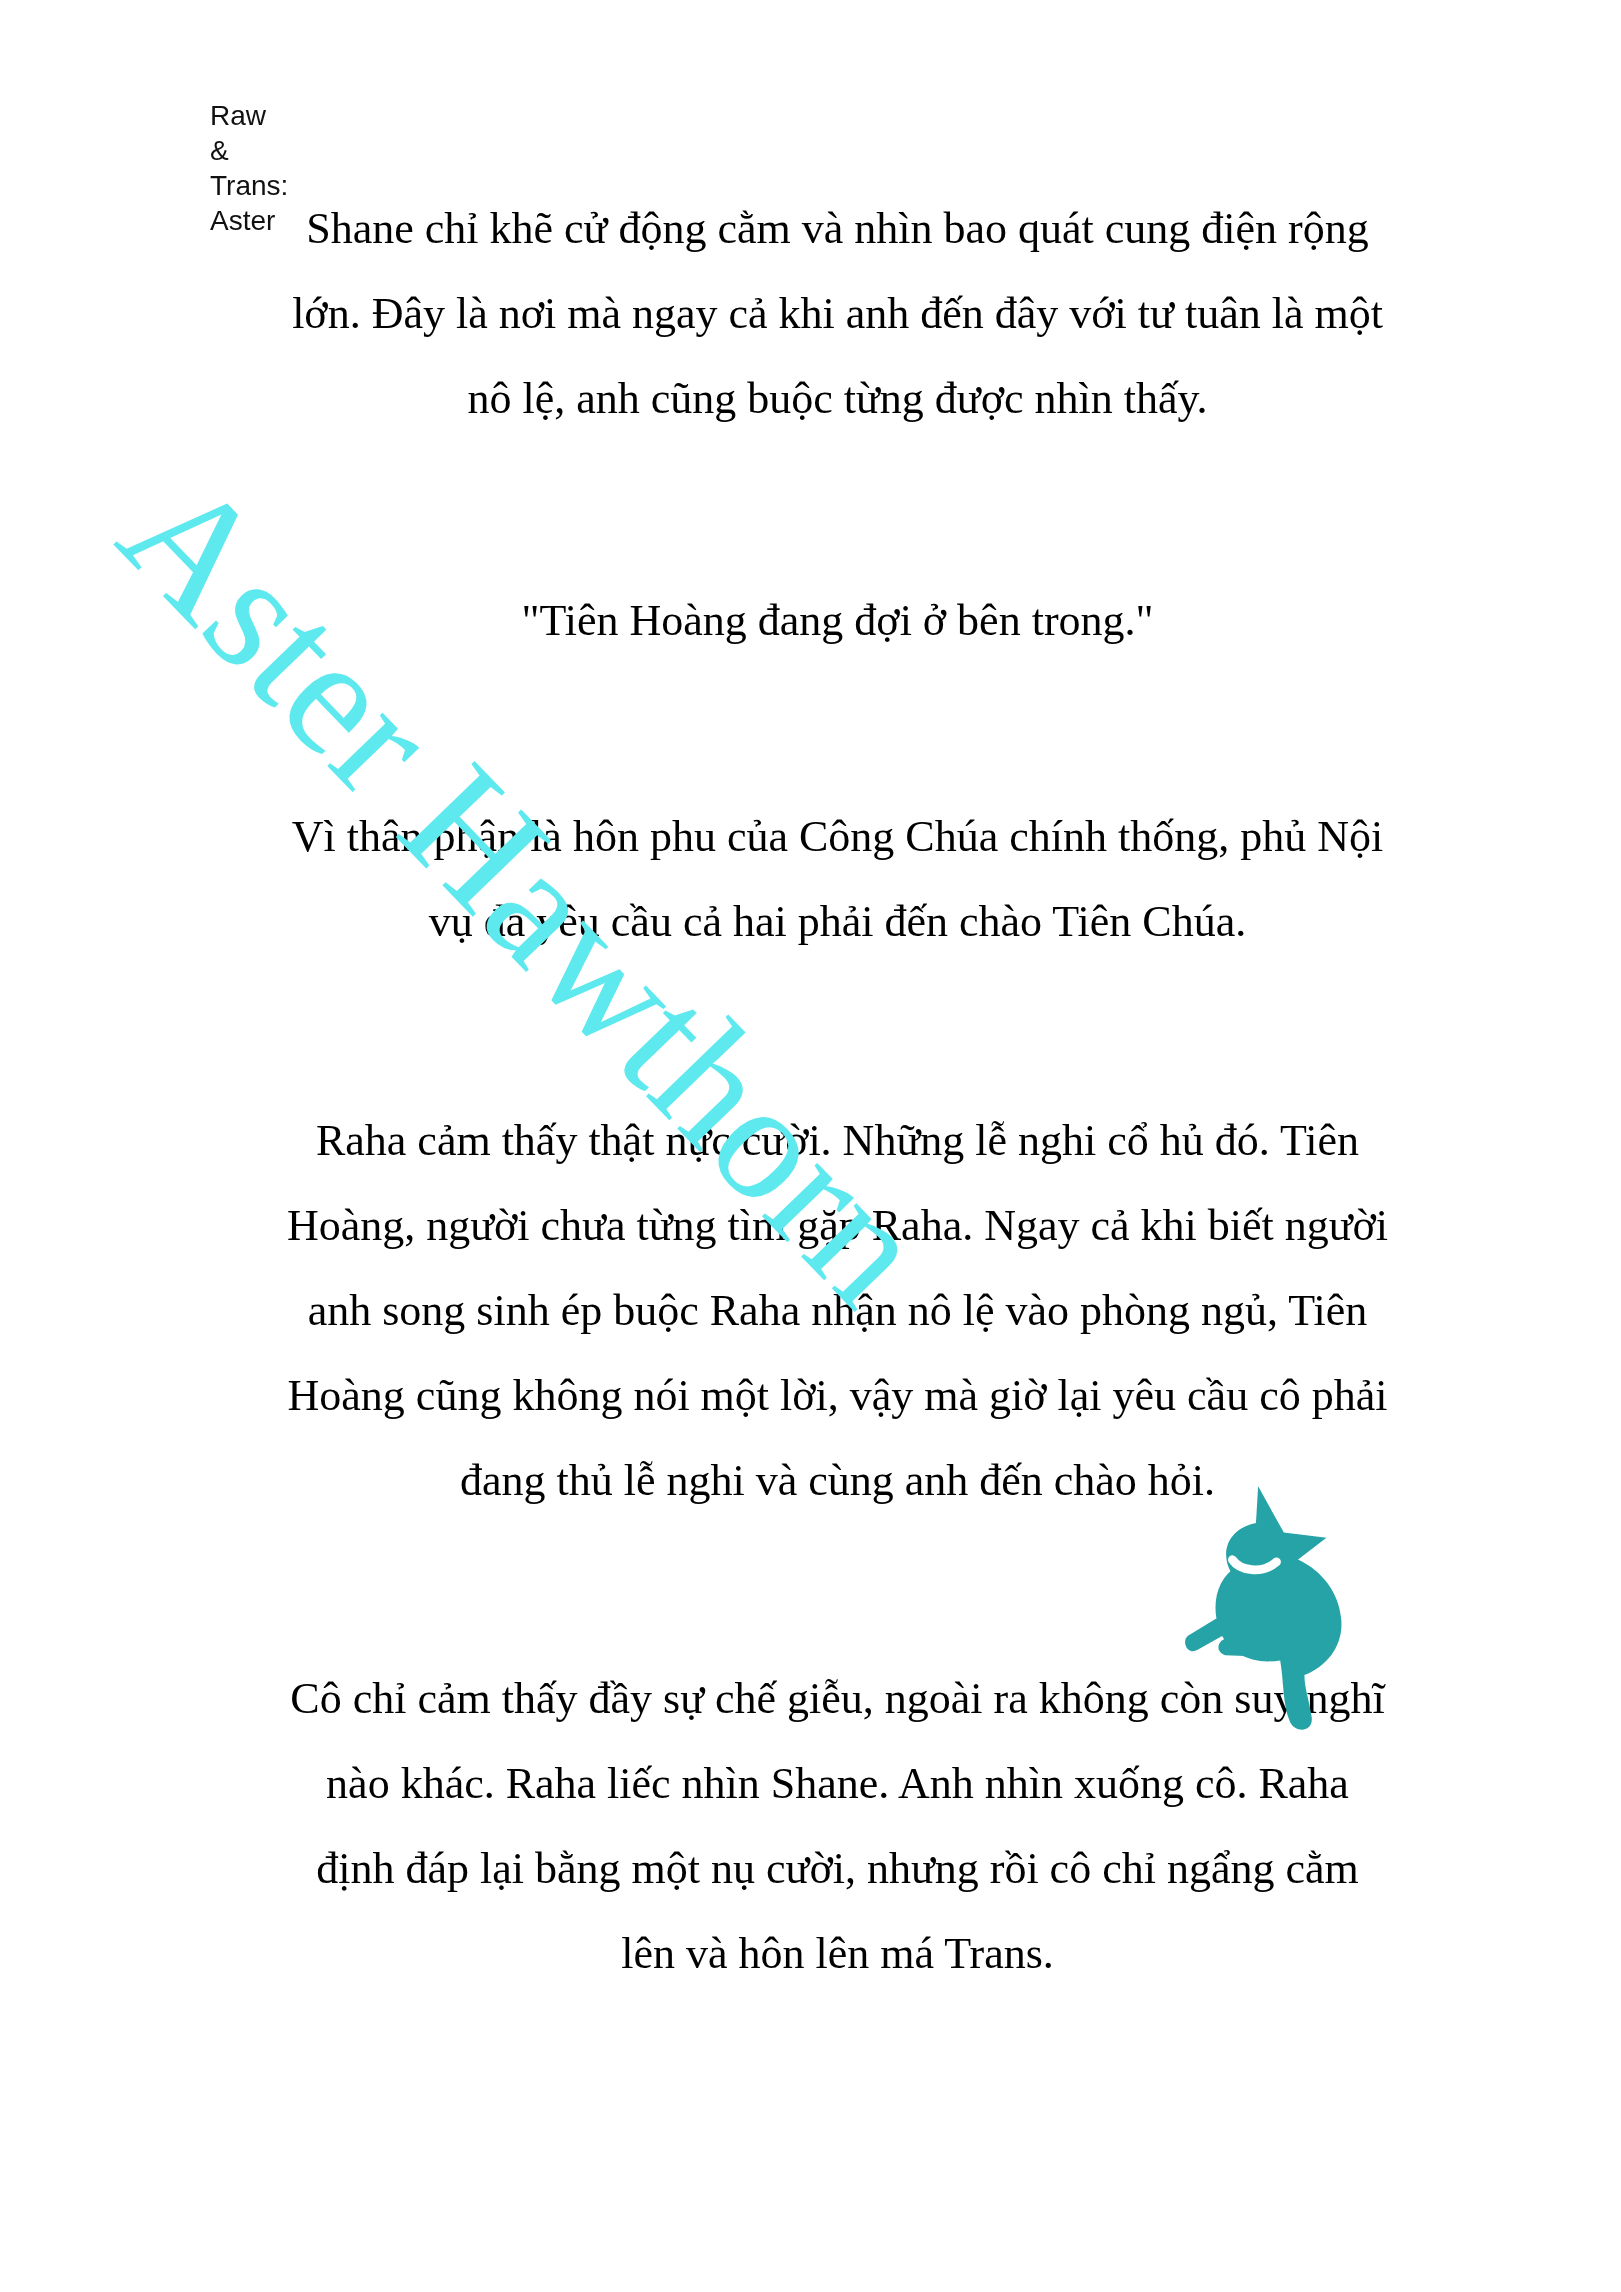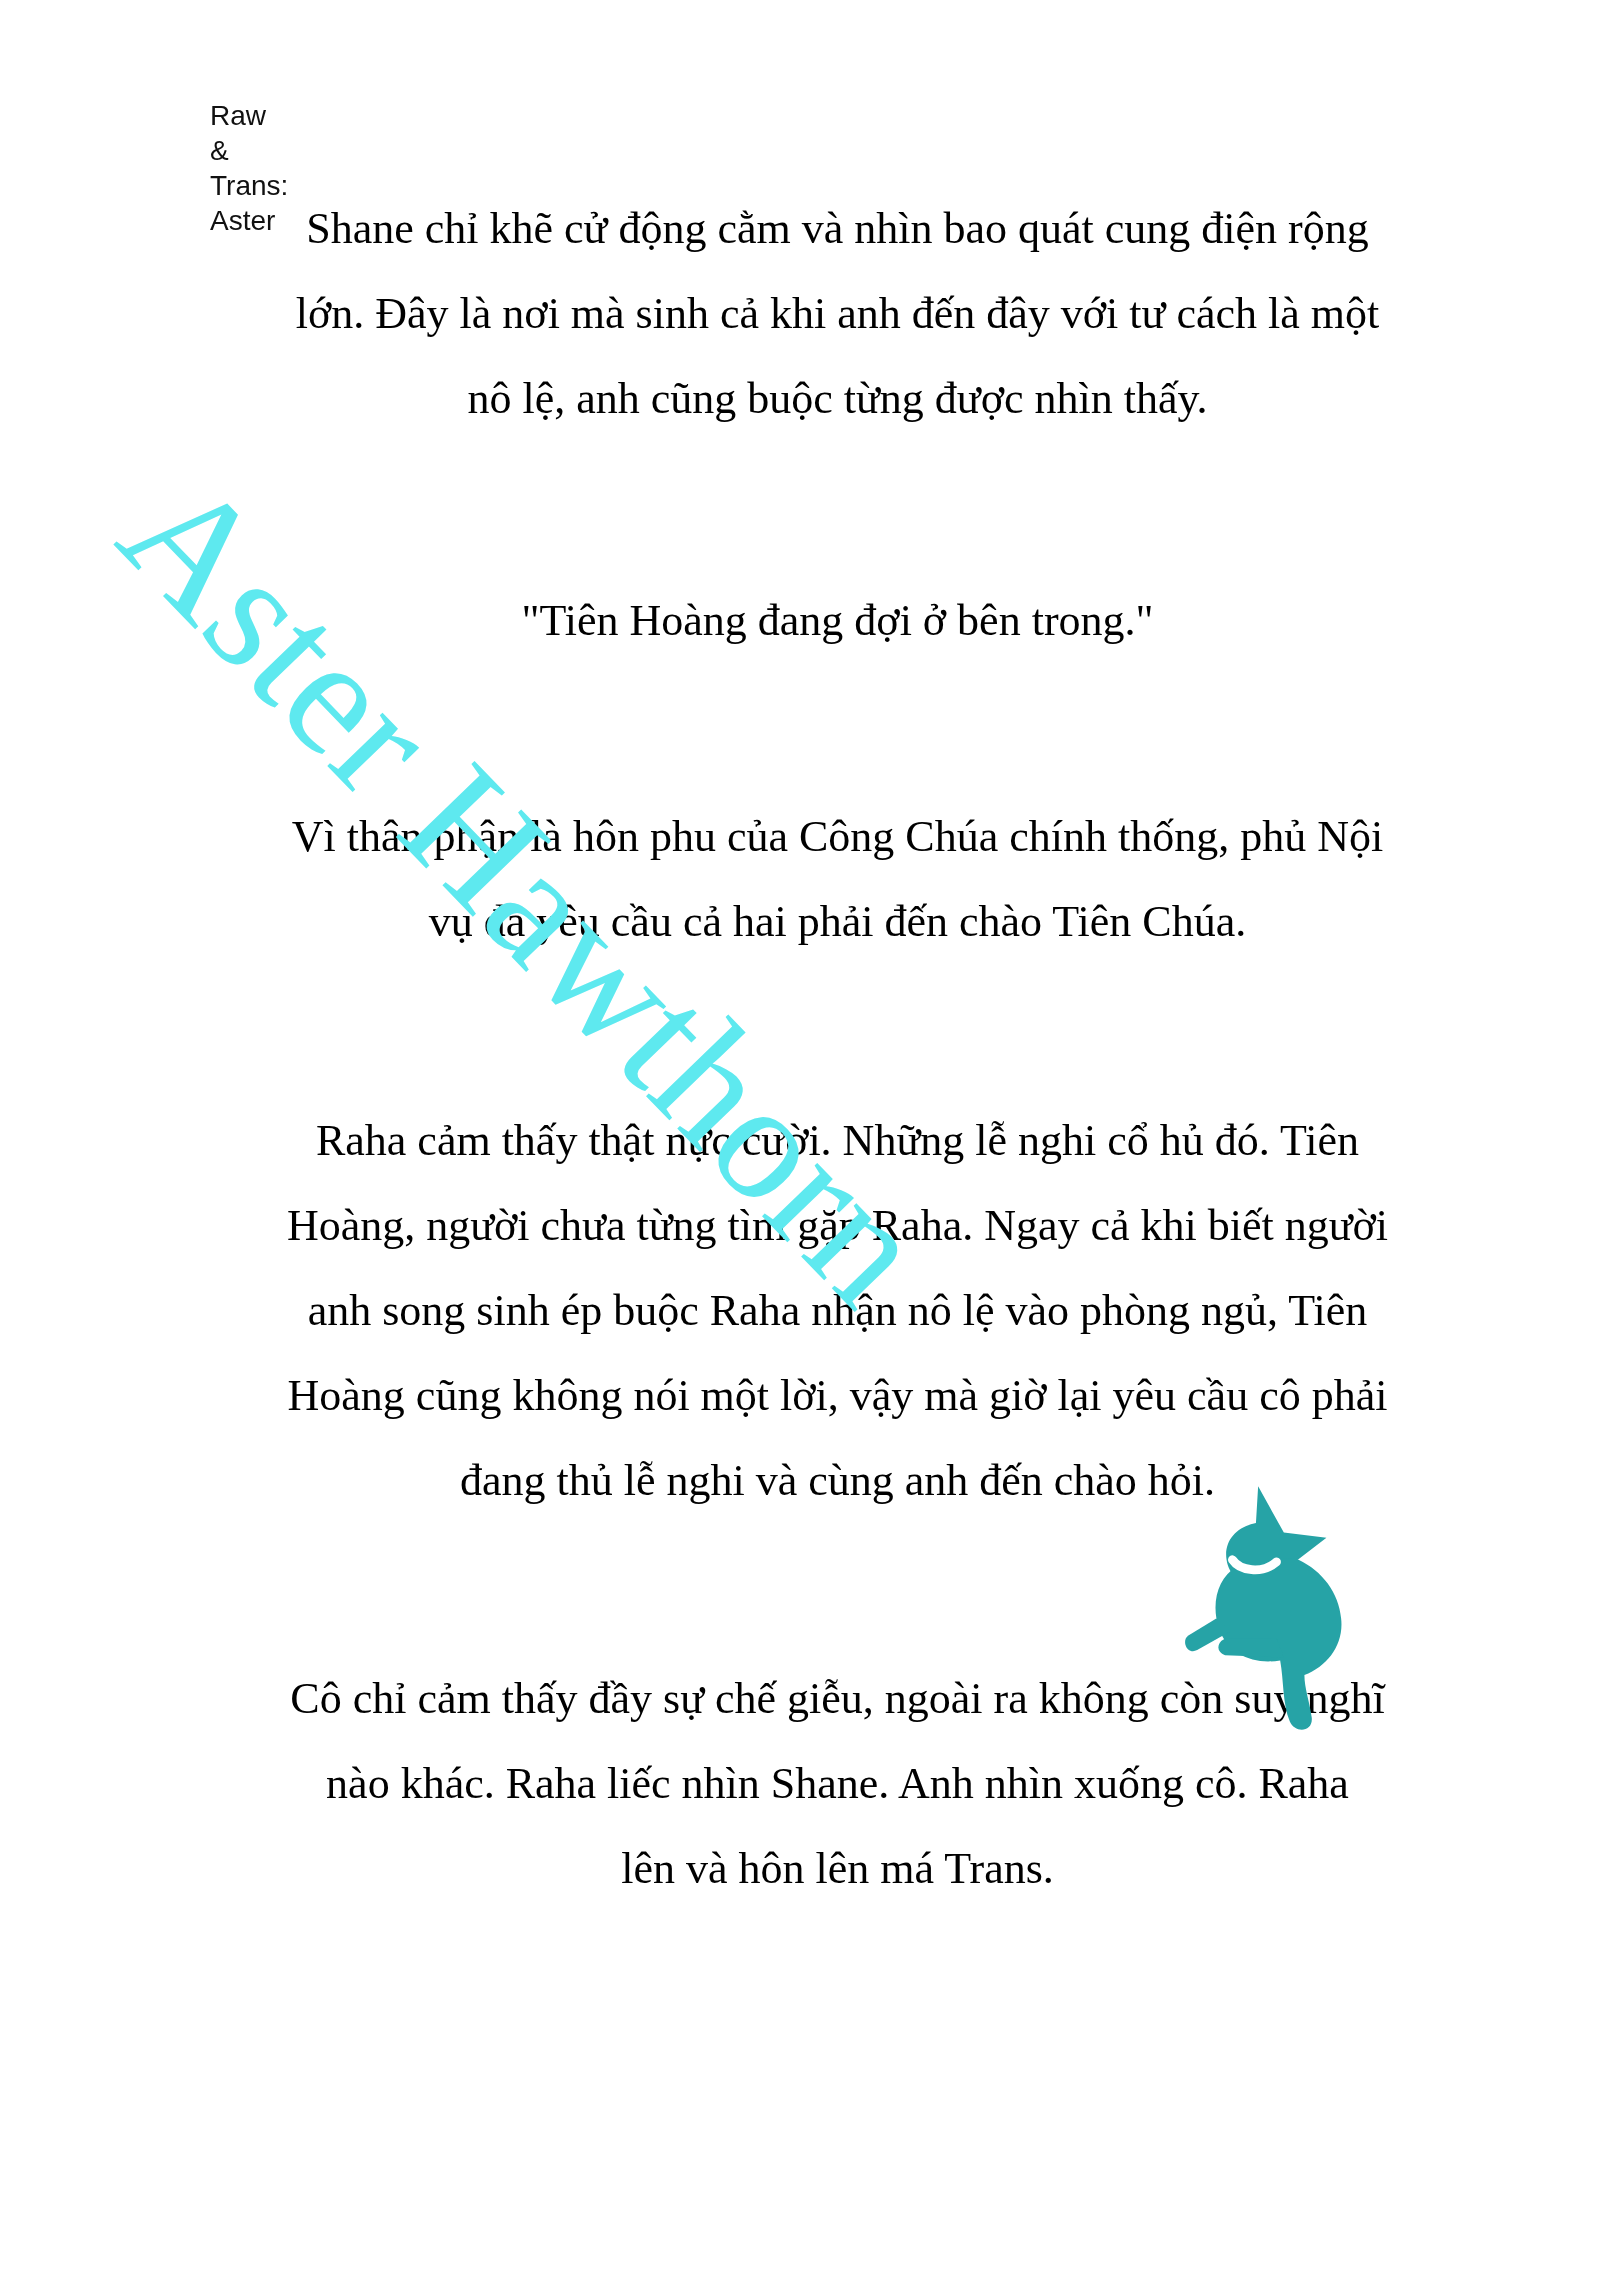--- a/index.html
+++ b/index.html
@@ -59,21 +59,21 @@
 </head>
 <body>
 
 <div class="page">
 
   <div class="text-layer">
     <div class="header">Raw &amp; Trans: Aster</div>
 
     <p class="para" id="p1">
       <span class="line">Shane chỉ khẽ cử động cằm và nhìn bao quát cung điện rộng</span>
-      <span class="line">lớn. Đây là nơi mà sinh cả khi anh đến đây với tư cách là một</span>
+      <span class="line">lớn. Đây là nơi mà ngay cả khi anh đến đây với tư tuân là một</span>
       <span class="line">nô lệ, anh cũng buộc từng được nhìn thấy.</span>
     </p>
 
     <p class="para" id="p2">
       <span class="line">"Tiên Hoàng đang đợi ở bên trong."</span>
     </p>
 
     <p class="para" id="p3">
       <span class="line">Vì thân phận là hôn phu của Công Chúa chính thống, phủ Nội</span>
       <span class="line">vụ đã yêu cầu cả hai phải đến chào Tiên Chúa.</span>
@@ -83,20 +83,21 @@
       <span class="line">Raha cảm thấy thật nực cười. Những lễ nghi cổ hủ đó. Tiên</span>
       <span class="line">Hoàng, người chưa từng tìm gặp Raha. Ngay cả khi biết người</span>
       <span class="line">anh song sinh ép buộc Raha nhận nô lệ vào phòng ngủ, Tiên</span>
       <span class="line">Hoàng cũng không nói một lời, vậy mà giờ lại yêu cầu cô phải</span>
       <span class="line">đang thủ lễ nghi và cùng anh đến chào hỏi.</span>
     </p>
 
     <p class="para" id="p5">
       <span class="line">Cô chỉ cảm thấy đầy sự chế giễu, ngoài ra không còn suy nghĩ</span>
       <span class="line">nào khác. Raha liếc nhìn Shane. Anh nhìn xuống cô. Raha</span>
+      <span class="line">định đáp lại bằng một nụ cười, nhưng rồi cô chỉ ngẩng cằm</span>
       <span class="line">lên và hôn lên má Trans.</span>
     </p>
   </div>
 
   <div class="watermark-wrap">
     <div class="watermark-inner">Aster Hawthorn</div>
   </div>
 
   <svg class="cat" viewBox="0 0 320 380" xmlns="http://www.w3.org/2000/svg">
     <g fill="#26a3a6">

